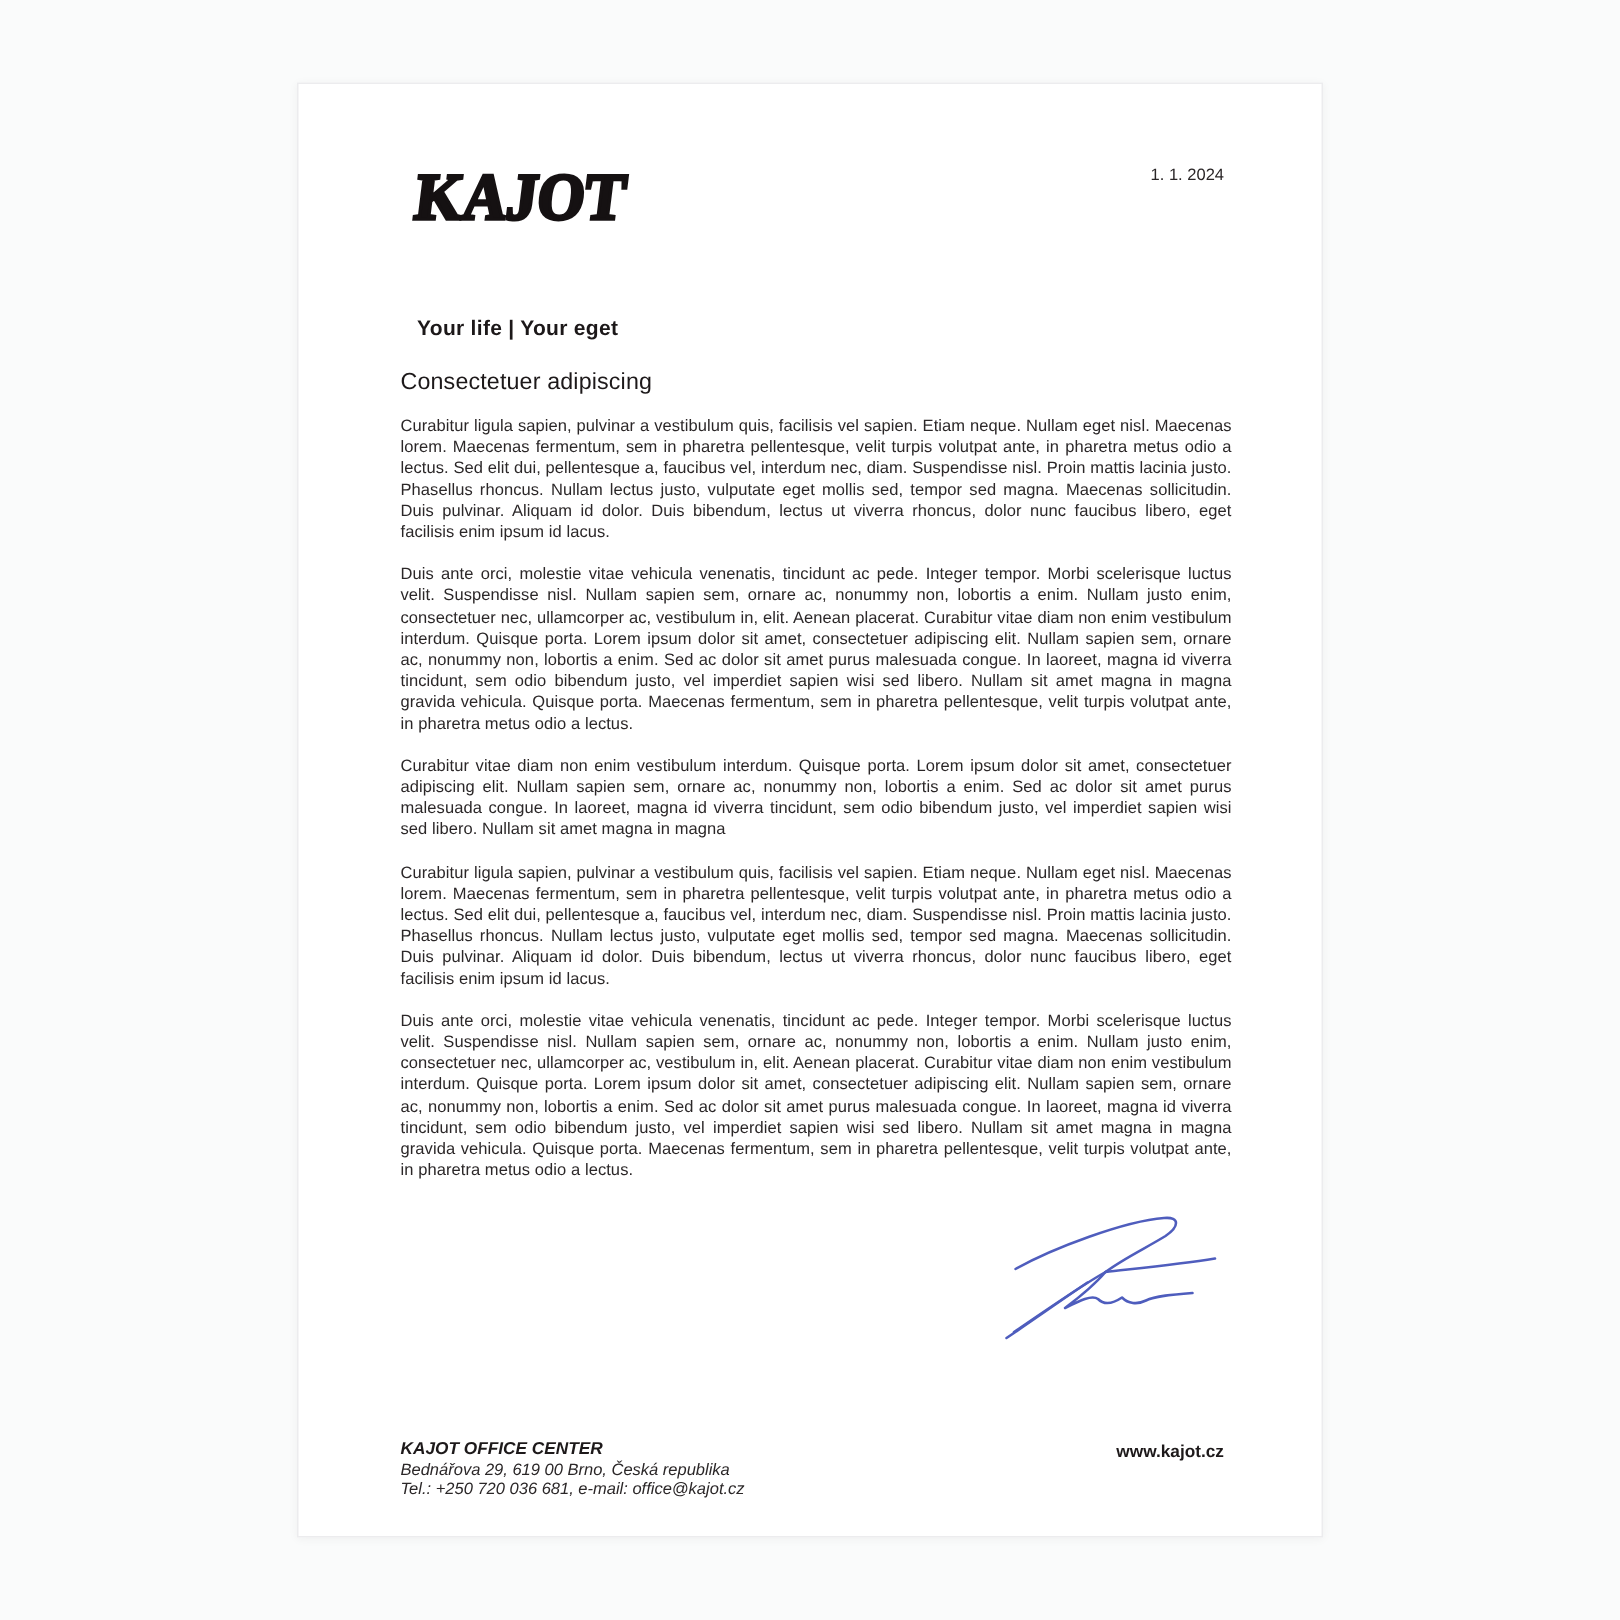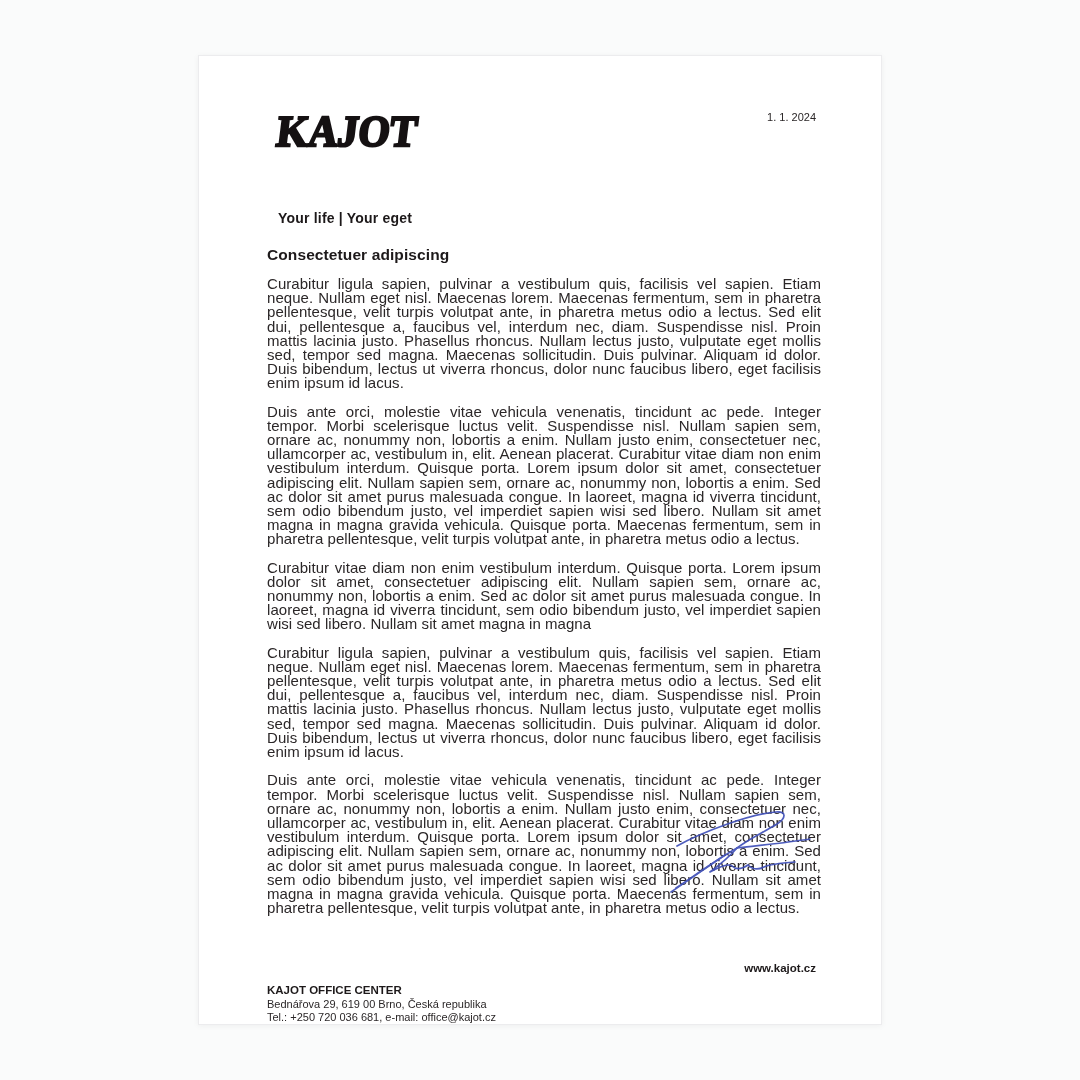--- a/index.html
+++ b/index.html
@@ -27,43 +27,43 @@
     font-size: 14px; font-weight: 700; letter-spacing: 0.2px;
     color: #1c1819; white-space: nowrap;
   }
   .date {
     position: absolute; top: 55px; right: 65px;
     font-size: 11px; color: #2a2627;
   }
   
   .heading {
     position: absolute; left: 68px; top: 190px;
-    font-size: 15.5px; font-weight: 700; color: #1d191a;
+    font-size: 15.5px; font-weight: 400; color: #1d191a;
     letter-spacing: 0.1px;
   }
   .content {
     position: absolute; left: 68px; top: 221px; width: 554px;
   }
   .content p {
-    font-size: 15px;
+    font-size: 11px;
     line-height: 14.2px;
     text-align: justify;
     letter-spacing: 0.05px;
     color: #2b2728;
     margin-bottom: 14px;
   }
   
   .signature {
     position: absolute; left: 455px; top: 752px;
     width: 165px; height: 95px;
   }
   
   .footer-left {
-    position: absolute; left: 68px; top: 928px;
-    font-size: 11px; line-height: 13.5px; color: #2b2728;
+    position: absolute; left: 68px; top: 904px;
+    font-size: 11px; line-height: 13.5px; color: #2b2728; font-style: italic;
   }
   .footer-company { font-size: 11.5px; font-weight: 700; color: #1d191a; }
   .footer-website {
     position: absolute; right: 65px; top: 906px;
     font-size: 11.5px; font-weight: 700; color: #1d191a;
   }
 </style>
 </head>
 <body>
 

